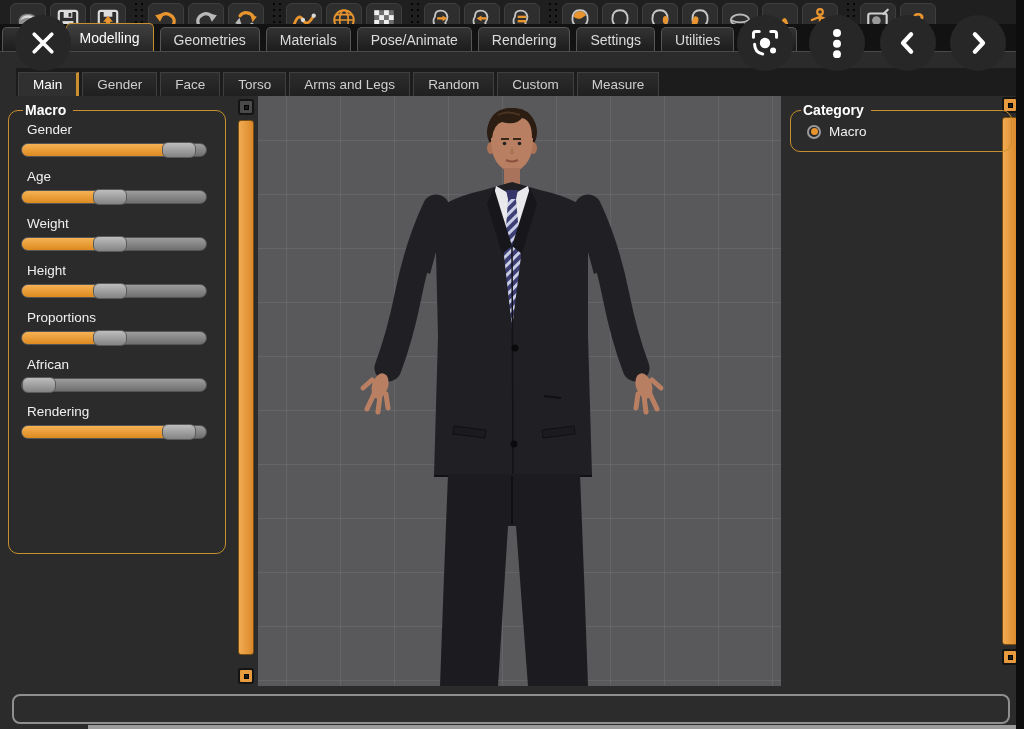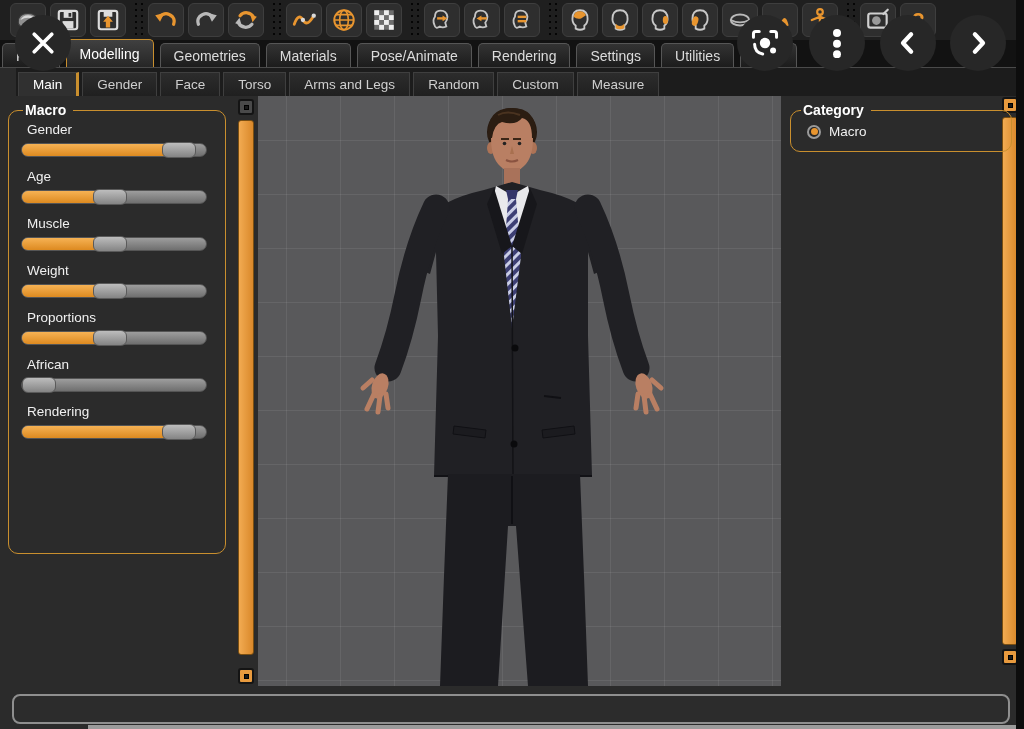--- a/index.html
+++ b/index.html
@@ -12,21 +12,21 @@
              background:#1f1f1f; display:flex; align-items:center; padding-left:10px; }
   .tbtn { width:36px; height:34px; margin-right:4px; flex:0 0 auto;
           background:#2e2e2e; border:1px solid #3e3e3e; border-radius:6px;
           display:flex; align-items:center; justify-content:center; }
   .tbtn svg { width:26px; height:26px; }
   .tsep { width:12px; height:38px; margin:0 3px; flex:0 0 auto;
           background-image:radial-gradient(#050505 34%, transparent 36%);
           background-size:6px 6px; }
 
   
-  .maintabs { position:absolute; left:0; top:40px; width:1016px; height:28px;
+  .maintabs { position:absolute; left:0; top:24px; width:1016px; height:28px;
               background:#121212; border-bottom:1px solid #4a4a4a;
               display:flex; align-items:flex-end; padding-left:2px; }
   .mtab { height:24px; margin-right:6px; padding:0 13px; white-space:nowrap;
           background:linear-gradient(#333333,#1c1c1c); border:1px solid #565656; border-bottom:none;
           border-radius:5px 5px 0 0; color:#dcdcdc; font-size:14px;
           display:flex; align-items:center; }
   .mtab.active { height:28px; background:linear-gradient(#404040,#262626);
                  border-color:#c98f2e; color:#ffffff; }
 
   
@@ -285,28 +285,28 @@
           </div>
         </div>
         <div class="srow">
           <div class="slabel">Age</div>
           <div class="strack">
             <div class="sfill" style="width: 81px;"></div>
             <div class="shandle" style="left: 71px;"></div>
           </div>
         </div>
         <div class="srow">
-          <div class="slabel">Muscle</div>
+          <div class="slabel">Weight</div>
           <div class="strack">
             <div class="sfill" style="width: 81px;"></div>
             <div class="shandle" style="left: 71px;"></div>
           </div>
         </div>
         <div class="srow">
-          <div class="slabel">Weight</div>
+          <div class="slabel">Height</div>
           <div class="strack">
             <div class="sfill" style="width: 81px;"></div>
             <div class="shandle" style="left: 71px;"></div>
           </div>
         </div>
         <div class="srow">
           <div class="slabel">Proportions</div>
           <div class="strack">
             <div class="sfill" style="width: 81px;"></div>
             <div class="shandle" style="left: 71px;"></div>

